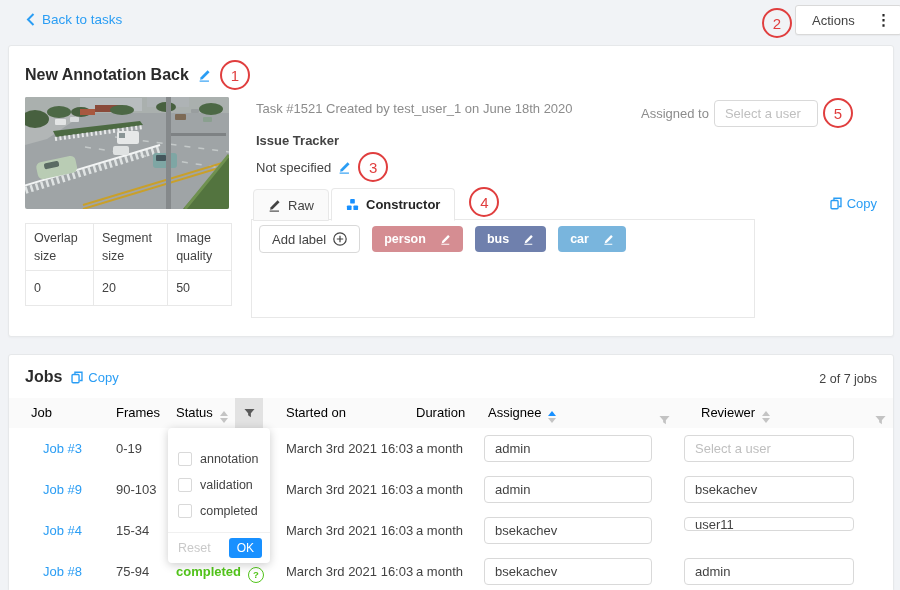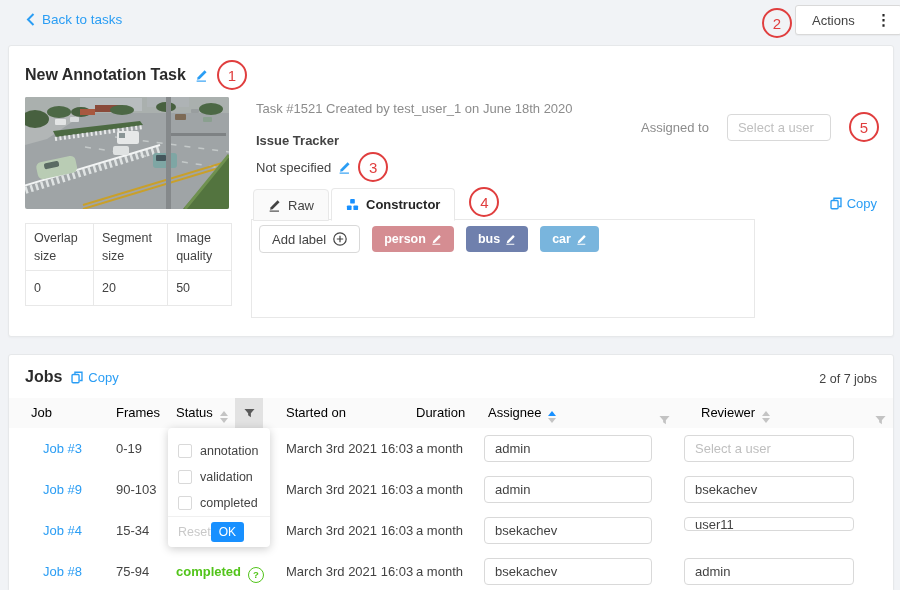--- a/index.html
+++ b/index.html
@@ -19,21 +19,21 @@
   .btn{box-sizing:border-box;background:#fff;border:1px solid #d9d9d9;border-radius:3px;cursor:pointer}
   
   .actions-btn{display:flex;align-items:center;justify-content:space-between;padding:0 10px 0 16px;
                font-size:13px;color:#434343;box-shadow:0 1px 1px rgba(0,0,0,0.04)}
   .more-dots{font-size:15px;font-weight:700;color:#262626;letter-spacing:0}
   
   .tab{box-sizing:border-box;display:flex;align-items:center;gap:7px;height:32px;padding:0 14px;
        border:1px solid #e8e8e8;border-radius:4px 4px 0 0;background:#fafafa;font-size:13px;color:#434343;cursor:pointer}
   .tab.active{background:#fff;border-bottom:1px solid #fff;height:33px;font-weight:600;color:#262626}
   .tab-panel{position:absolute;box-sizing:border-box;border:1px solid #e8e8e8;background:#fff}
-  .chip{display:inline-flex;align-items:center;gap:5px;height:26px;padding:0 12px;border-radius:4px;
+  .chip{display:inline-flex;align-items:center;gap:14px;height:26px;padding:0 12px;border-radius:4px;
         color:#fff;font-size:12.5px;font-weight:600;cursor:pointer}
   .chip .pencil{width:11px;height:11px}
   
   .ptable{border-collapse:collapse;width:207px;font-size:12.5px;color:#434343}
   .ptable th,.ptable td{border:1px solid #e8e8e8;text-align:left;font-weight:400;padding:5px 8px;background:#fff}
   .ptable th{line-height:1.45}
   .ptable td{height:24px}
   
   .jheader{position:absolute;left:0;top:43px;width:884px;height:30px;background:#fafafa;
            border-bottom:1px solid #e8e8e8;font-size:13px;color:#000000}
@@ -45,24 +45,24 @@
   .c-dn{width:0;height:0;border-left:4px solid transparent;border-right:4px solid transparent;border-top:5px solid #c4c4c4}
   .c-up.on{border-bottom-color:#1890ff}
   .funnel{width:11px;height:11px;fill:#c3c3c3}
   .funnel.on{fill:#595959}
   .filter-cell{position:absolute;width:28px;height:30px;background:#e2e2e2;display:flex;align-items:center;justify-content:center}
   .status-done{color:#52c41a;font-weight:700}
   .qmark{display:inline-flex;align-items:center;justify-content:center;width:14px;height:14px;margin-left:7px;
          border:1px solid #52c41a;border-radius:50%;color:#52c41a;font-size:9.5px;font-weight:700;vertical-align:-2px}
   
   .fdrop{position:absolute;left:159px;top:73px;width:102px;background:#fff;border-radius:4px;z-index:20;
-         box-shadow:0 2px 10px rgba(0,0,0,0.2);padding-top:10px}
+         box-shadow:0 2px 10px rgba(0,0,0,0.2);padding-top:18px}
   .fitem{display:flex;align-items:center;gap:8px;height:26px;padding-left:10px;font-size:12.5px;color:#434343;cursor:pointer}
   .cb{box-sizing:border-box;width:14px;height:14px;border:1px solid #d9d9d9;border-radius:2px;background:#fff;flex:0 0 auto}
-  .ffoot{display:flex;align-items:center;justify-content:flex-start;height:30px;margin-top:0;
+  .ffoot{display:flex;align-items:center;justify-content:space-between;height:30px;margin-top:8px;
          border-top:1px solid #f0f0f0;padding:0 8px 0 10px}
   .ok-btn{background:#1890ff;color:#fff;font-size:12px;border:none;border-radius:3px;height:20px;padding:0 8px;cursor:pointer}
   .reset{color:#c9c9c9;font-size:12.5px}
   .copy-ic{width:12px;height:13px;flex:0 0 auto}
   .copy-ic svg{display:block;width:100%;height:100%}
 </style>
 </head>
 <body>
 
 <div class="screen">
@@ -75,21 +75,21 @@
   </a>
   <span class="abs badge" style="left:762px;top:8px">2</span>
   <div class="abs btn actions-btn" style="left:795px;top:5px;width:107px;height:30px">
     <span>Actions</span>
     <span class="more-dots">⋮</span>
   </div>
 
   <div class="card" style="left:8px;top:45px;width:884px;height:290px">
 
     <div class="abs flex" style="left:16px;top:14px;gap:9px">
-      <span style="font-size:16px;font-weight:700;color:#2b2b2b">New Annotation Task</span>
+      <span style="font-size:16px;font-weight:700;color:#2b2b2b">New Annotation Back</span>
       <span class="pencil" style="color:#2a9df4">
         <svg viewBox="0 0 16 16" fill="currentColor">
             <path d="M11.8 1.6l2.4 2.4L5.6 12.6l-3 .7.7-3z"></path>
             <rect x="2" y="14.2" width="11.5" height="1.4"></rect>
           </svg>
       </span>
       <span class="badge">1</span>
     </div>
 
     <div class="abs" style="left:16px;top:51px;width:204px;height:112px;overflow:hidden;border-radius:2px">
@@ -146,21 +146,21 @@
       <tr>
         <td>0</td>
         <td>20</td>
         <td>50</td>
       </tr>
     </tbody>
       </table>
 
     <div class="abs" style="left:247px;top:55px;color:#8c8c8c">Task #1521 Created by test_user_1 on June 18th 2020</div>
 
-    <div class="abs flex" style="left:632px;top:66px;gap:18px">
+    <div class="abs flex" style="left:632px;top:52px;gap:5px">
       <span style="color:#8c8c8c">Assigned to</span>
       <div class="select" style="width:104px;height:27px">
         <span class="placeholder">Select a user</span>
       </div>
       <span class="badge">5</span>
     </div>
 
     <div class="abs" style="left:247px;top:87px;font-weight:700;color:#434343">Issue Tracker</div>
     <div class="abs flex" style="left:247px;top:106px;gap:7px">
       <span>Not specified</span>

